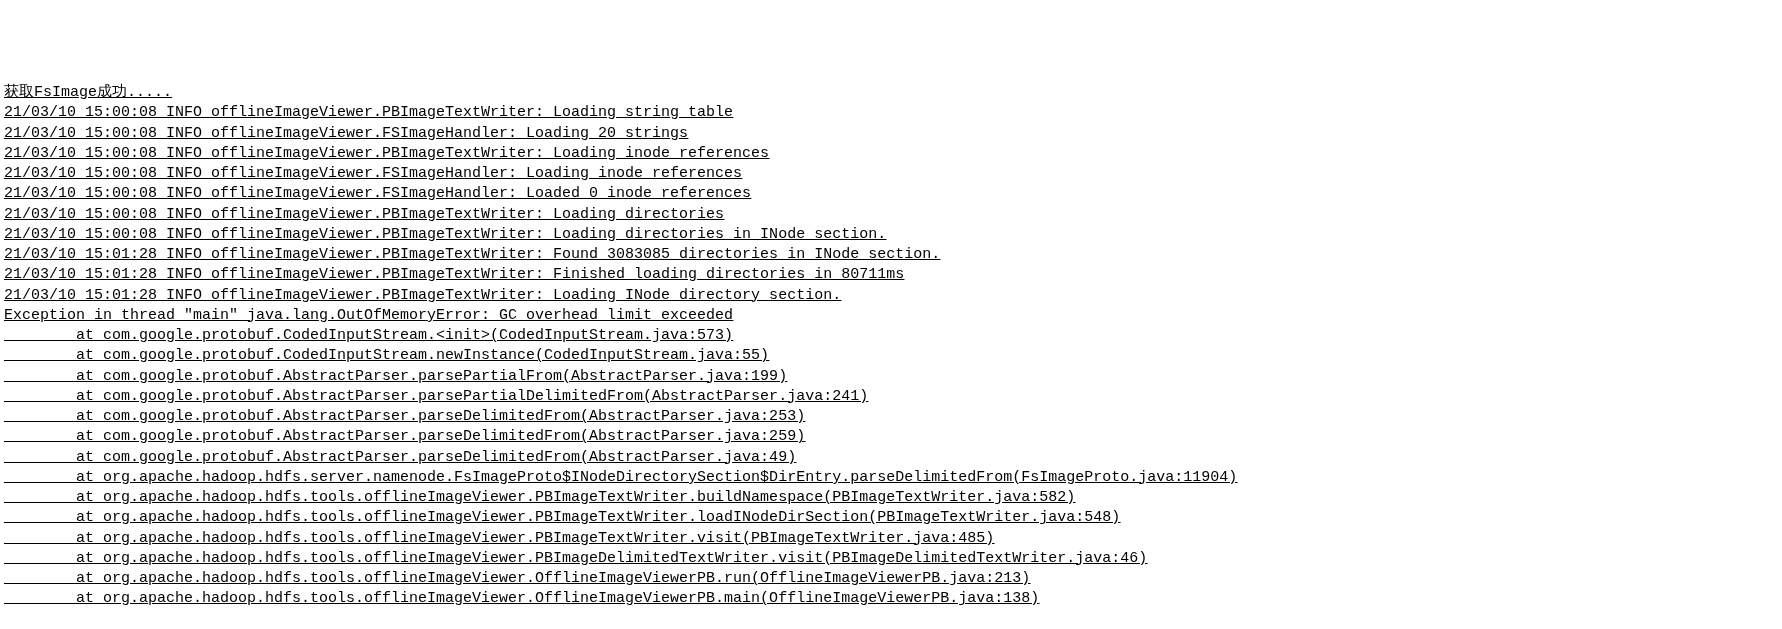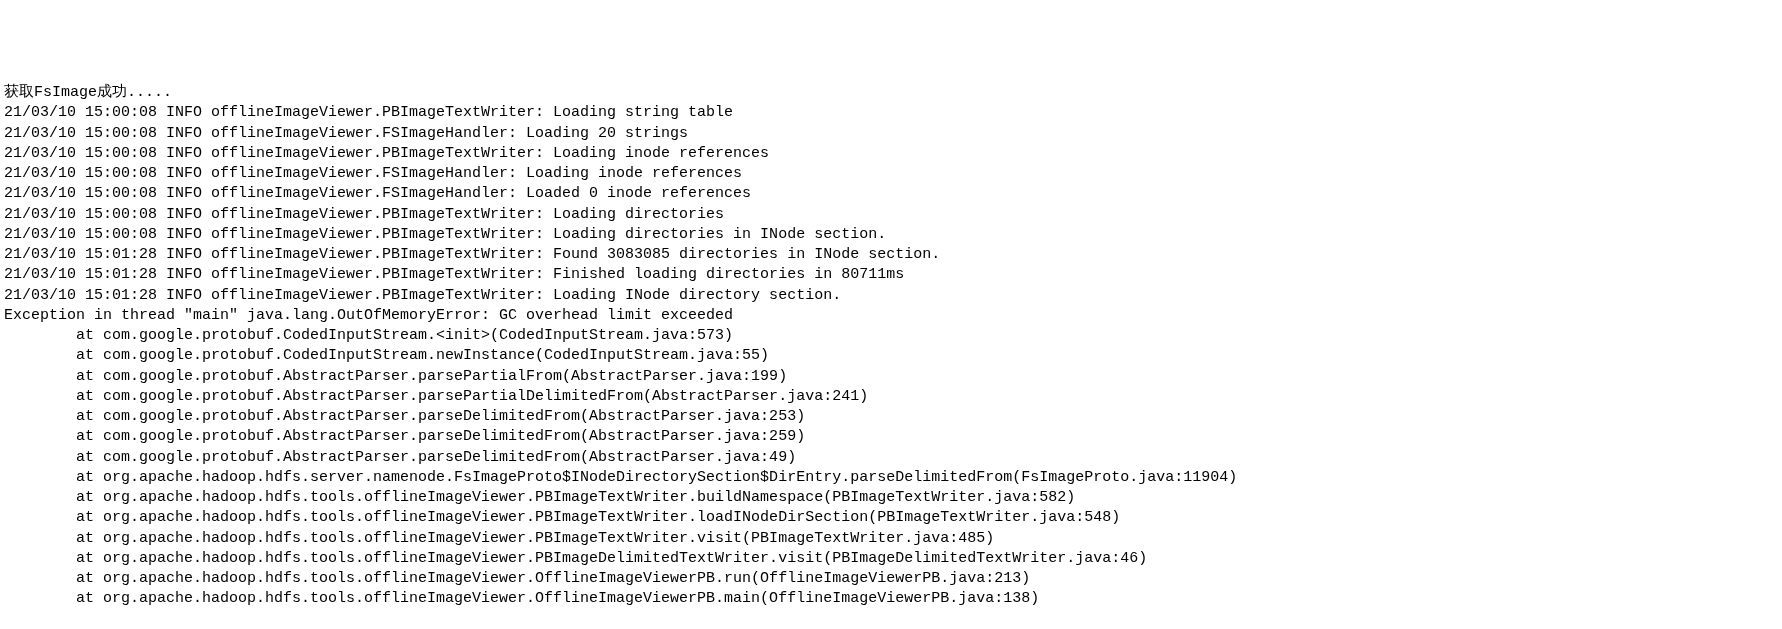--- a/index.html
+++ b/index.html
@@ -1,18 +1,19 @@
 <!DOCTYPE html>
 <html><head>
   <meta charset="utf-8">
   <style>
     * {
       margin: 0;
       padding: 0;
       box-sizing: border-box;
+      text-decoration: underline;
     }
     body {
       background: #ffffff;
       font-family: "Courier New", Consolas, monospace;
       font-size: 15px;
       line-height: 1.35;
       color: #000000;
       white-space: pre;
       padding: 2px 4px;
       overflow-x: auto;

